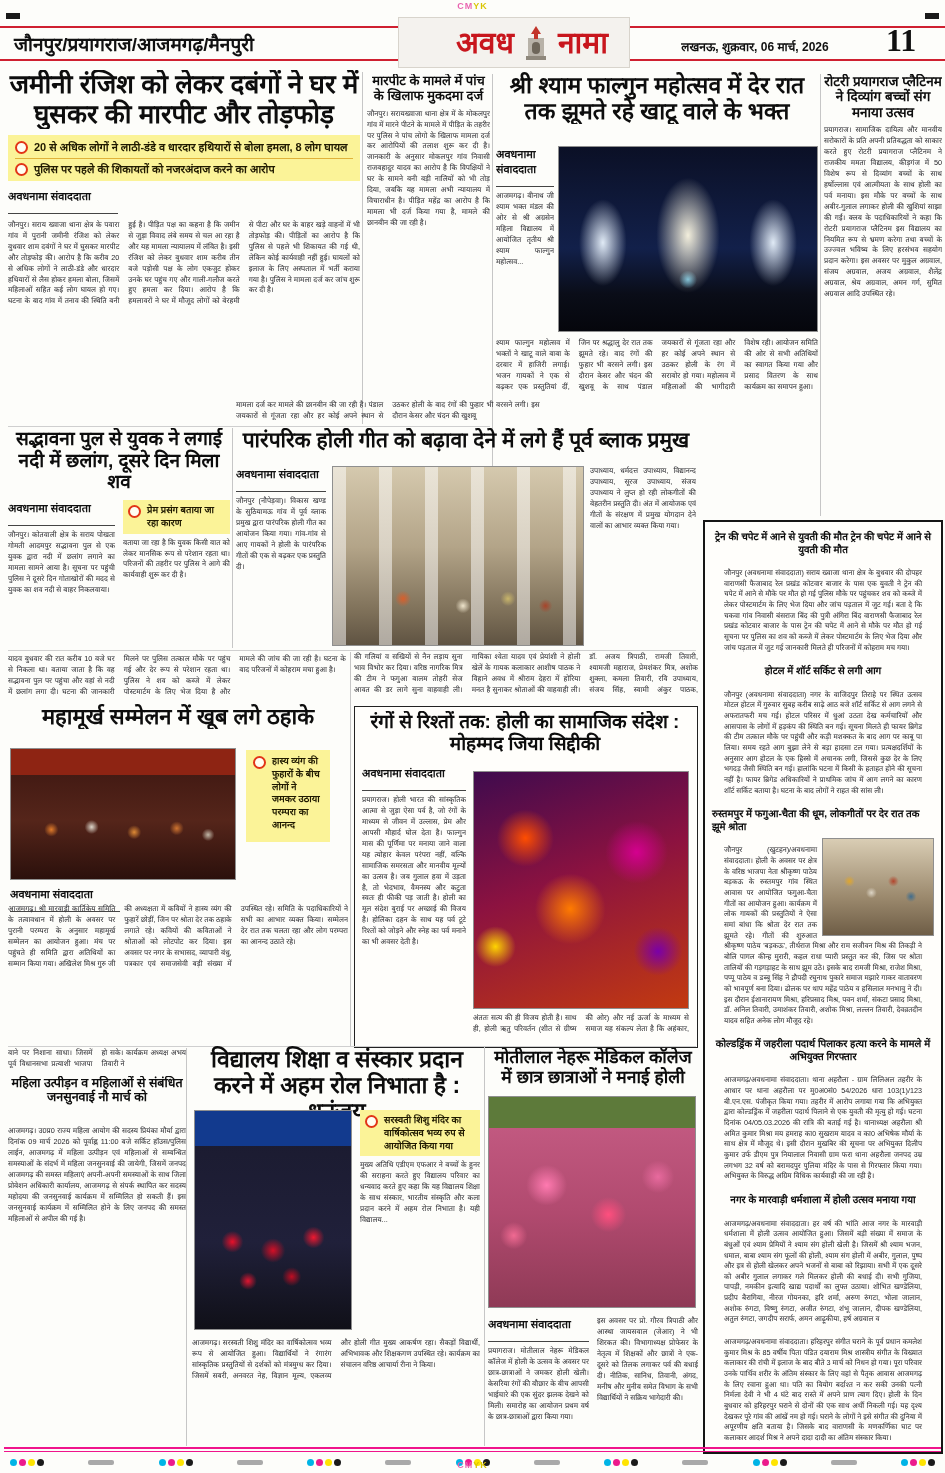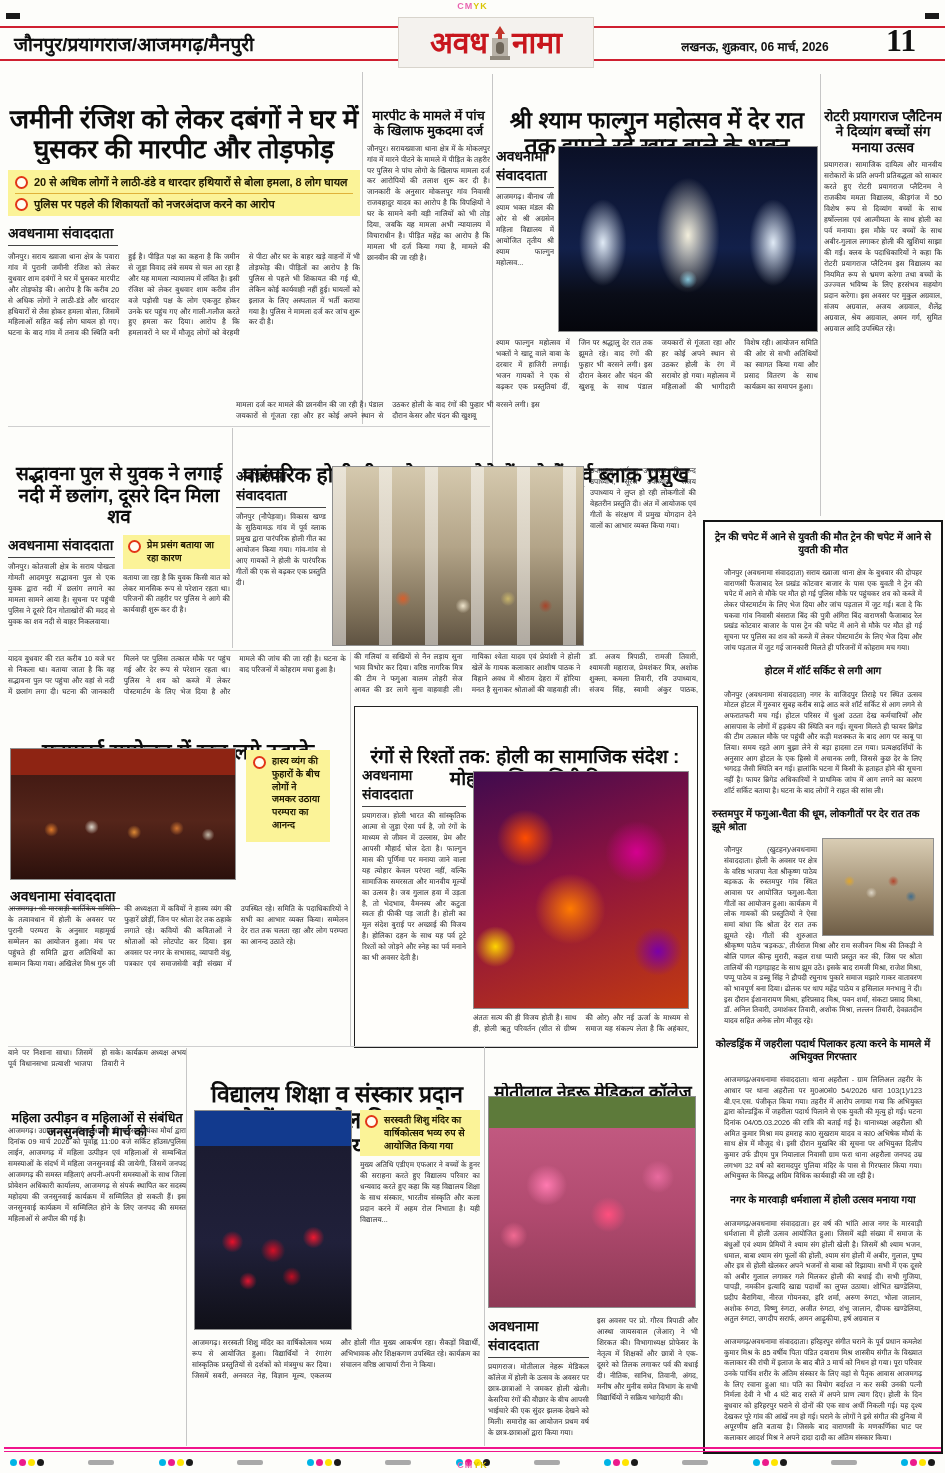--- a/index.html
+++ b/index.html
@@ -12,30 +12,30 @@
     -webkit-background-clip:text;background-clip:text;color:transparent;}
   .cmark{width:14px;height:6px;background:#1a1a1a;}
   .f-rule{background:#f0148c;}
   .regrow{display:flex;justify-content:space-between;align-items:center;}
   .dotgrp{display:inline-flex;gap:2px;}
   .dot{width:7px;height:7px;border-radius:50%;display:inline-block;}
   .gbar{width:26px;height:5px;background:#a9a9a9;border-radius:2px;display:inline-block;}
   
   .mh-rule{height:2px;background:#cf2030;}
   #mh-loc{font-size:19px;font-weight:bold;color:#111;white-space:nowrap;}
-  #mh-logo{display:flex;align-items:center;justify-content:center;gap:1px;background:#f4f2ee;
-           border:1px solid #d8d4cc;}
+  #mh-logo{display:flex;align-items:center;justify-content:center;gap:11px;background:#f4f2ee;
+           border:1px solid #d8d4cc;padding-left:36px;}
   #mh-logo .lg{font-size:30px;font-weight:800;color:#c8161d;line-height:1;}
   #mh-date{font-size:12px;font-weight:bold;text-align:center;color:#111;}
   #mh-page{font-size:32px;font-weight:bold;font-family:"Liberation Serif",serif;color:#111;}
   
-  .hl{font-weight:bold;color:#0d0d0d;text-align:center;line-height:1.14;overflow:hidden;margin-top:35px;}
+  .hl{font-weight:bold;color:#0d0d0d;text-align:center;line-height:1.14;overflow:hidden;}
   .bt{font-size:7.3px;line-height:1.5;text-align:justify;color:#26262b;margin:0;overflow:hidden;}
-  .byline{display:block;font-weight:bold;font-size:14px;color:#111;border-bottom:1px solid #444;
-          padding-bottom:3px;margin-bottom:4px;}
+  .byline{display:block;font-weight:bold;font-size:11px;color:#111;border-bottom:1px solid #444;
+          padding-bottom:10px;margin-bottom:4px;}
   .cols2{column-count:2;column-gap:9px;}
   .cols3{column-count:3;column-gap:9px;}
   .cols4{column-count:4;column-gap:9px;}
   .vr{width:0;border-left:1px solid #c6c6c6;}
   .hr{height:0;border-top:1px solid #cfcfcf;}
   .ybox{background:#fbf398;padding:5px 7px;}
   .yrow{display:flex;gap:6px;align-items:flex-start;}
   .ydot{width:9px;height:9px;border-radius:50%;border:2.5px solid #e23517;background:#fffef2;
         flex:none;margin-top:1px;}
   .ytxt{font-size:11px;font-weight:bold;color:#201a00;line-height:1.3;}

